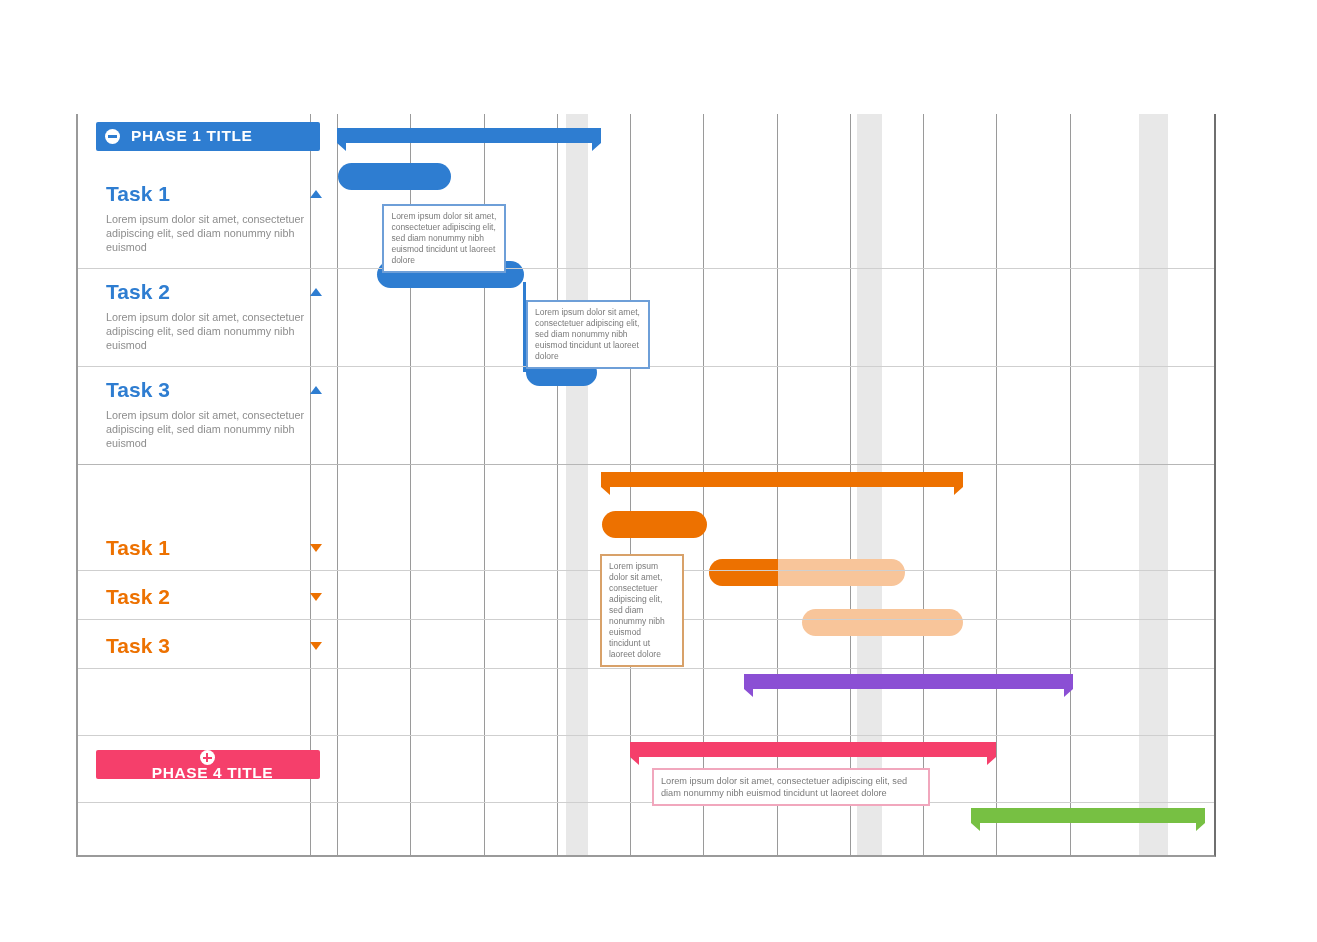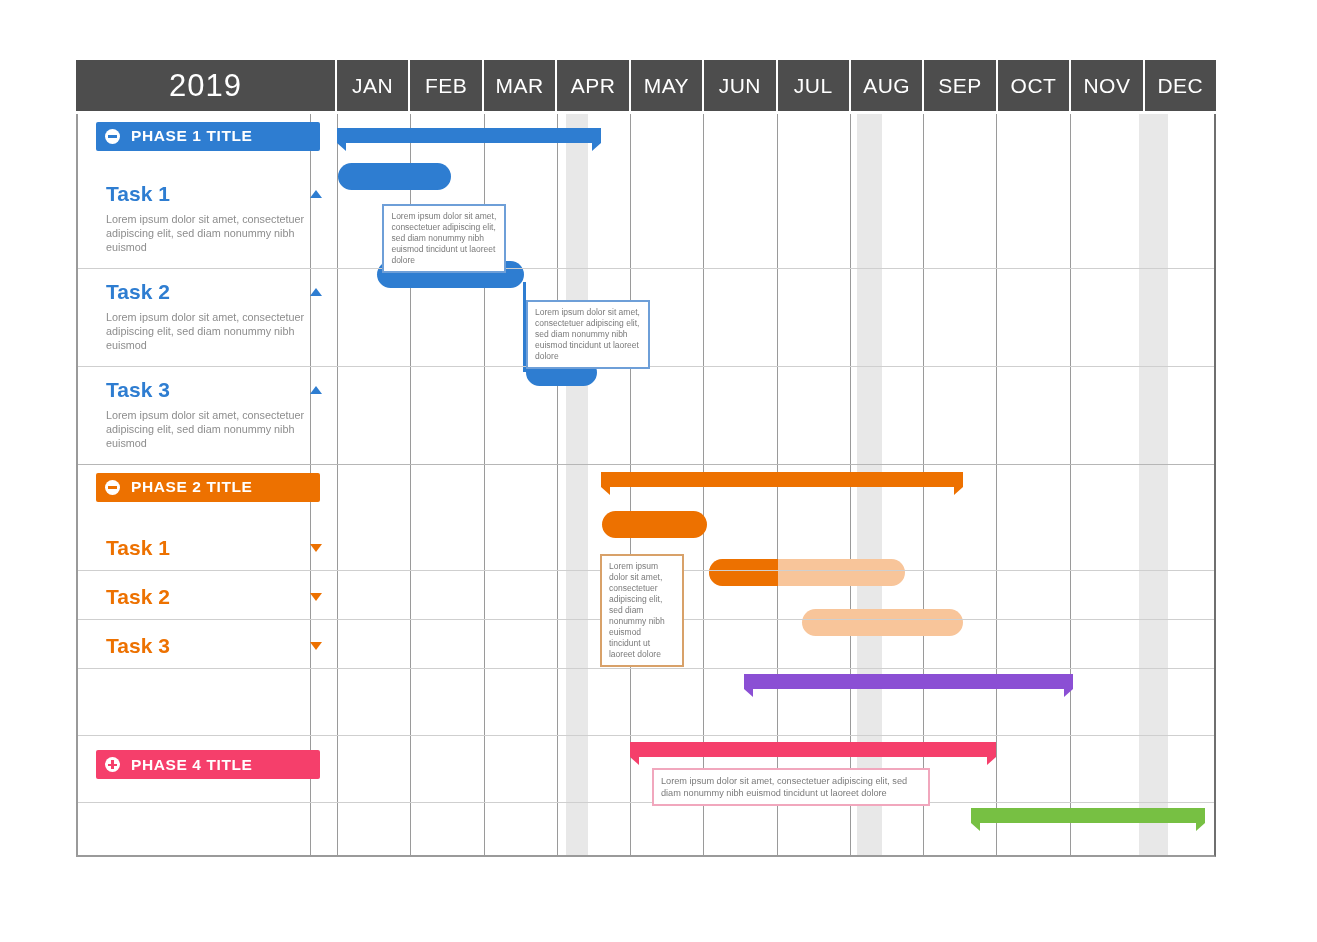--- a/index.html
+++ b/index.html
@@ -204,35 +204,20 @@
     position: absolute;
     background: #3a7fd5;
     z-index: 3;
   }
 </style>
 </head>
 <body>
 
 <div id="gantt-root">
 
-  <div class="header-row">
-    <div class="year-cell">2019</div>
-    <div class="month-cell">JAN</div>
-    <div class="month-cell">FEB</div>
-    <div class="month-cell">MAR</div>
-    <div class="month-cell">APR</div>
-    <div class="month-cell">MAY</div>
-    <div class="month-cell">JUN</div>
-    <div class="month-cell">JUL</div>
-    <div class="month-cell">AUG</div>
-    <div class="month-cell">SEP</div>
-    <div class="month-cell">OCT</div>
-    <div class="month-cell">NOV</div>
-    <div class="month-cell">DEC</div>
-  </div>
 
   <div class="body-frame">
 
     <div class="timeline" id="timeline-layer">
         <div class="vline" style="left: 0px;"></div>
         <div class="vline" style="left: 73.25px;"></div>
         <div class="vline" style="left: 146.5px;"></div>
         <div class="vline" style="left: 219.75px;"></div>
         <div class="vline" style="left: 293px;"></div>
         <div class="vline" style="left: 366.25px;"></div>
@@ -315,39 +300,33 @@
         <div class="task-label" style="color: rgb(46, 125, 209); top: 166px;">
           <span>Task 2</span>
           <span class="tri up" style="color: rgb(46, 125, 209);"></span>
         </div>
         <div class="task-desc" style="top: 196px;">Lorem ipsum dolor sit amet, consectetuer adipiscing elit, sed diam nonummy nibh euismod</div>
         <div class="task-label" style="color: rgb(46, 125, 209); top: 264px;">
           <span>Task 3</span>
           <span class="tri up" style="color: rgb(46, 125, 209);"></span>
         </div>
         <div class="task-desc" style="top: 294px;">Lorem ipsum dolor sit amet, consectetuer adipiscing elit, sed diam nonummy nibh euismod</div>
-        <div class="phase-chip" style="background: rgb(237, 113, 0); top: 358.5px;">
-          <span class="pm-icon">
-            <span style="position: absolute; left: 3px; top: 6.5px; width: 9px; height: 2.5px; background: rgb(237, 113, 0);"></span>
-          </span>
-          <span class="ptext">PHASE 2 TITLE</span>
-        </div>
         <div class="task-label" style="color: rgb(237, 113, 0); top: 422px;">
           <span>Task 1</span>
           <span class="tri down" style="color: rgb(237, 113, 0);"></span>
         </div>
         <div class="task-label" style="color: rgb(237, 113, 0); top: 470.5px;">
           <span>Task 2</span>
           <span class="tri down" style="color: rgb(237, 113, 0);"></span>
         </div>
         <div class="task-label" style="color: rgb(237, 113, 0); top: 519.5px;">
           <span>Task 3</span>
           <span class="tri down" style="color: rgb(237, 113, 0);"></span>
         </div>
-        <div class="phase-chip" style="background: rgb(245, 63, 107); top: 636px;">
+        <div class="phase-chip" style="background: rgb(245, 63, 107); top: 636px; flex-direction: column;">
           <span class="pm-icon plus">
             <span style="position: absolute; left: 3px; top: 6.5px; width: 9px; height: 2.5px; background: rgb(245, 63, 107);"></span>
             <span style="position: absolute; left: 6.25px; top: 3px; width: 2.5px; height: 9px; background: rgb(245, 63, 107);"></span>
           </span>
           <span class="ptext">PHASE 4 TITLE</span>
         </div>
       </div>
 
   </div>
 </div>

